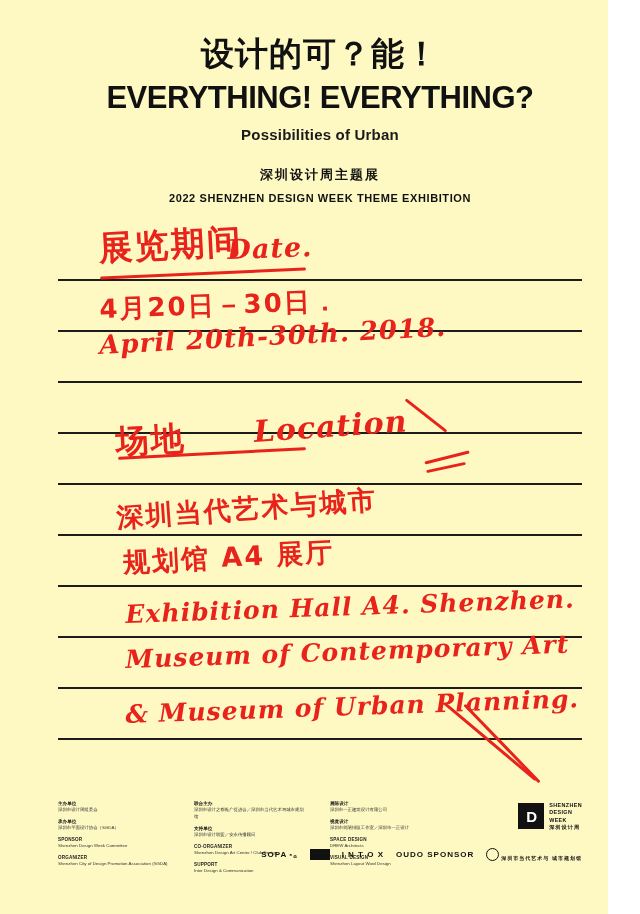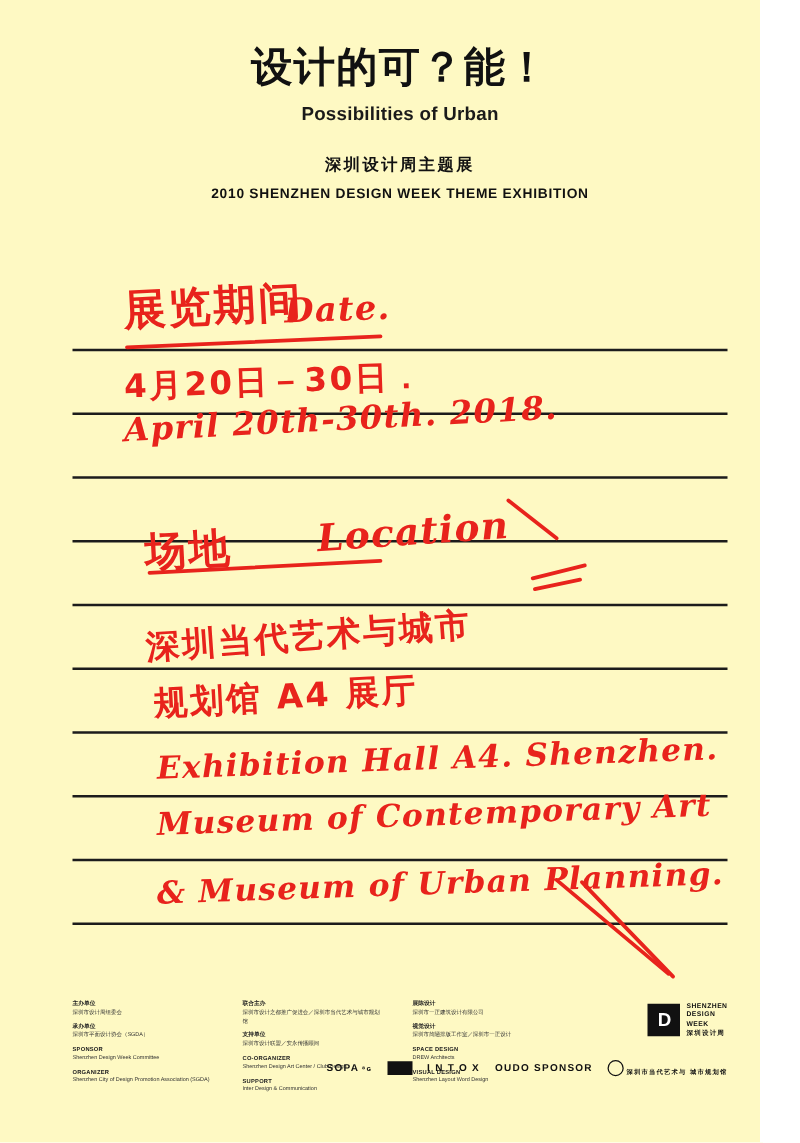--- a/index.html
+++ b/index.html
@@ -212,23 +212,24 @@
     display: inline-block;
   }
 </style>
 </head>
 <body>
 
 <div class="poster">
 
   <div class="header">
     <div class="title-cn">设计的可？能！</div>
+    <div class="title-en">EVERYTHING! EVERYTHING?</div>
     <div class="subtitle-en">Possibilities of Urban</div>
     <div class="subtitle-cn">深圳设计周主题展</div>
-    <div class="subtitle-cn-en">2010 SHENZHEN DESIGN WEEK THEME EXHIBITION</div>
+    <div class="subtitle-cn-en">2022 SHENZHEN DESIGN WEEK THEME EXHIBITION</div>
   </div>
 
   <div class="rule" style="top:279px;"></div>
   <div class="rule" style="top:330px;"></div>
   <div class="rule" style="top:381px;"></div>
   <div class="rule" style="top:432px;"></div>
   <div class="rule" style="top:483px;"></div>
   <div class="rule" style="top:534px;"></div>
   <div class="rule" style="top:585px;"></div>
   <div class="rule" style="top:636px;"></div>

